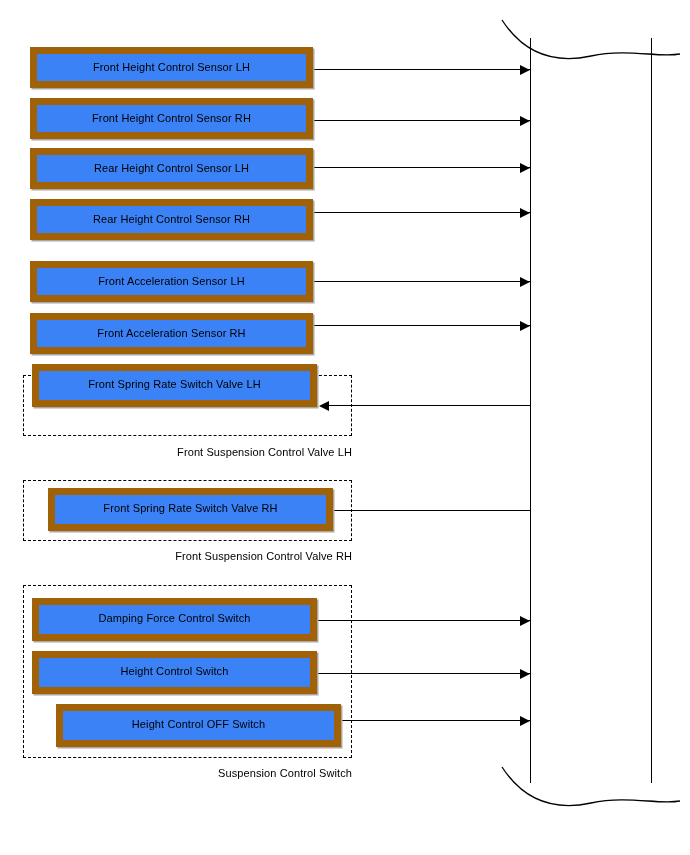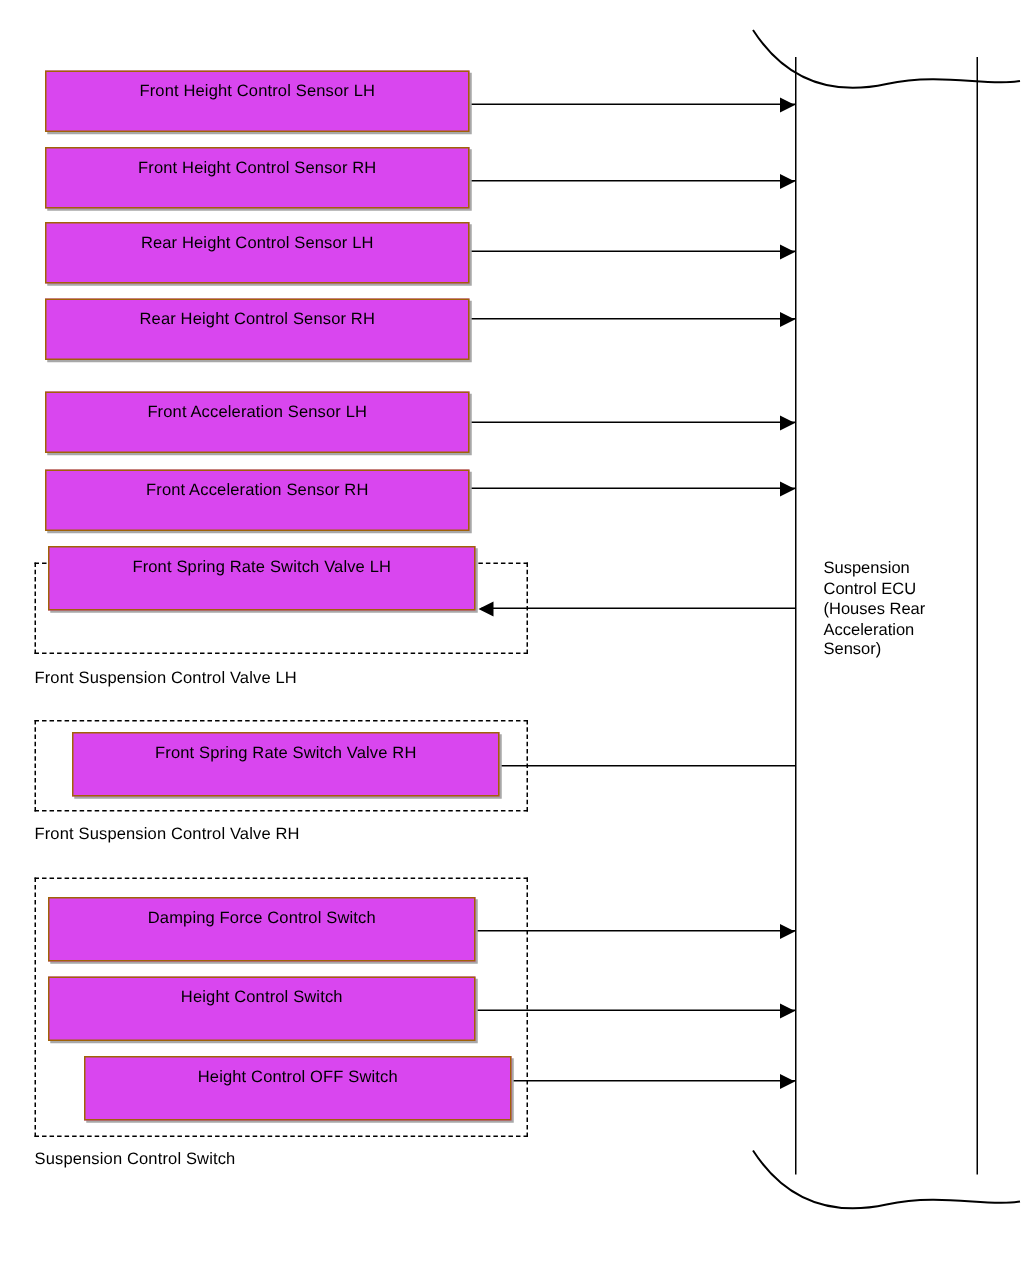--- a/index.html
+++ b/index.html
@@ -14,22 +14,22 @@
   #canvas {
     position: relative;
     width: 690px;
     height: 855px;
     background: #ffffff;
     overflow: hidden;
   }
   .node-box {
     position: absolute;
     box-sizing: border-box;
-    border: 1px solid #a16207;
-    background: #d946ef;
+    border: 7px solid #a16207;
+    background: #3b82f6;
     box-shadow: 1.5px 1.5px 0 0 #a8a8a8;
   }
   .node-label {
     position: absolute;
     left: 0;
     right: 0;
     top: 7px;
     text-align: center;
     font-size: 11px;
     line-height: 13px;
@@ -37,21 +37,21 @@
     white-space: nowrap;
   }
   .group-box {
     position: absolute;
     box-sizing: border-box;
     border: 1.4px dashed #000000;
     background: transparent;
   }
   .group-caption {
     position: absolute;
-    text-align: left;
+    text-align: right;
     font-size: 11px;
     line-height: 13px;
     letter-spacing: 0.1px;
     white-space: nowrap;
   }
   .ecu-col {
     position: absolute;
     left: 530px;
     top: 38px;
     width: 122px;
@@ -113,27 +113,20 @@
     <div class="ecu-edge left"></div>
     <div class="ecu-edge right"></div>
 
     <svg class="ecu-break top" viewBox="0 0 194 54">
       <path d="M 8 10 C 30 44, 60 54, 97 46 C 134 38, 164 48, 186 44" fill="none" stroke="#000000" stroke-width="1.3"></path>
     </svg>
     <svg class="ecu-break bottom" viewBox="0 0 194 54">
       <path d="M 8 10 C 30 44, 60 54, 97 46 C 134 38, 164 48, 186 44" fill="none" stroke="#000000" stroke-width="1.3"></path>
     </svg>
 
-    <div class="ecu-text">
-      <div>Suspension</div>
-      <div>Control ECU</div>
-      <div>(Houses Rear</div>
-      <div>Acceleration</div>
-      <div>Sensor)</div>
-    </div>
   </div>
 
   <div id="groups-layer">
       <div class="group-box" style="left: 23px; top: 375px; width: 329px; height: 61px;"></div>
       <div class="group-caption" style="left: 23px; width: 329px; top: 446px;">Front Suspension Control Valve LH</div>
       <div class="group-box" style="left: 23px; top: 480px; width: 329px; height: 61px;"></div>
       <div class="group-caption" style="left: 23px; width: 329px; top: 550px;">Front Suspension Control Valve RH</div>
       <div class="group-box" style="left: 23px; top: 585px; width: 329px; height: 173px;"></div>
       <div class="group-caption" style="left: 23px; width: 329px; top: 767px;">Suspension Control Switch</div>
     </div>

